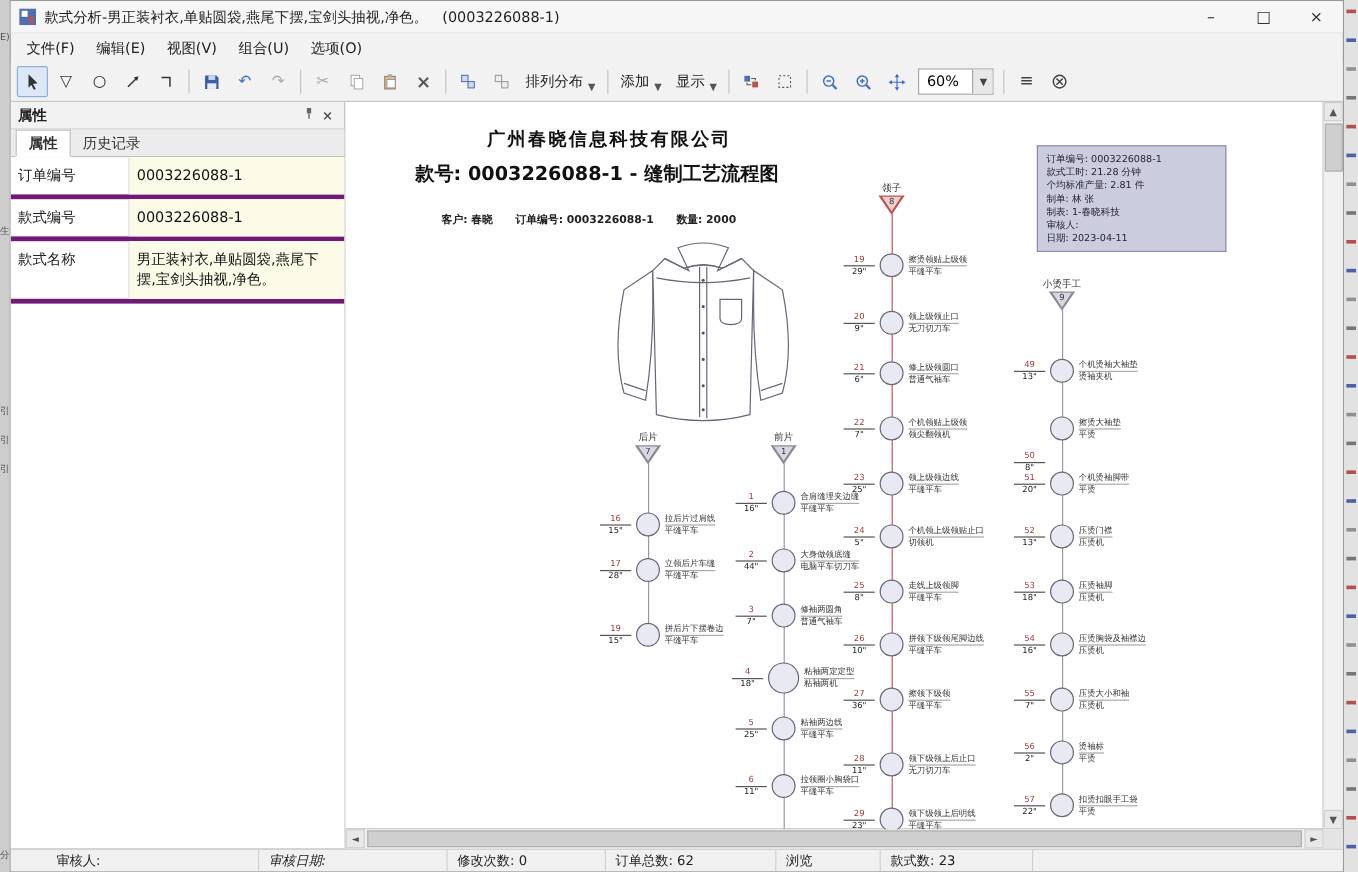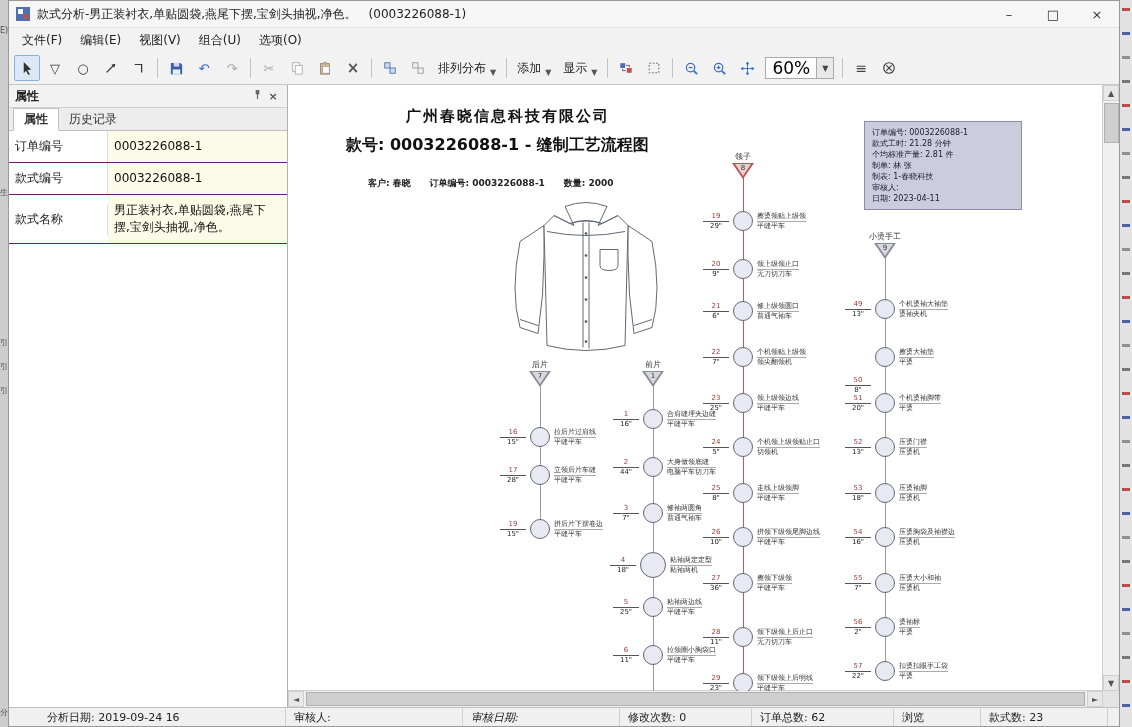--- a/index.html
+++ b/index.html
@@ -22,36 +22,36 @@
   .toolbar{height:32px;display:flex;align-items:center;padding:0 4px;background:#f2f2f2;
            border-bottom:1px solid #c8c8c8;flex:none;}
   .tbtn{width:24px;height:24px;display:flex;align-items:center;justify-content:center;
         font-size:13px;color:#333;margin:0 1px;border:1px solid transparent;border-radius:2px;flex:none;}
   .tbtn.active{background:#dce8f8;border-color:#8ab0e0;}
   .tbtn.disabled{color:#aaa;}
   .tsep{width:1px;height:20px;background:#c4c4c4;margin:0 4px;flex:none;}
   .tdrop{display:flex;align-items:flex-end;font-size:12px;color:#222;padding:3px 6px;gap:4px;flex:none;}
   .caret{font-size:8px;color:#555;}
   .zoom-combo{display:flex;align-items:center;border:1px solid #aaa;background:#fff;height:20px;margin:0 4px;flex:none;}
-  .zoom-value{font-size:17px;padding:0 6px;min-width:32px;}
+  .zoom-value{font-size:12px;padding:0 6px;min-width:32px;}
   .zoom-dd{width:16px;height:100%;display:flex;align-items:center;justify-content:center;
            background:#e8e8e8;border-left:1px solid #aaa;font-size:8px;color:#444;}
   
   .main{flex:1;display:flex;min-height:0;}
   .panel{width:278px;background:#f2f2f2;border-right:1px solid #b0b0b0;display:flex;flex-direction:column;flex:none;}
   .panel-head{height:22px;display:flex;align-items:center;padding:0 6px;font-size:12px;font-weight:bold;
               color:#222;border-bottom:1px solid #d0d0d0;flex:none;}
   .panel-head .sp{flex:1;}
   .panel-icon{width:16px;text-align:center;color:#555;font-size:11px;}
   .panel-tabs{height:22px;display:flex;align-items:flex-end;padding-left:4px;background:#ececec;
               border-bottom:1px solid #c0c0c0;flex:none;}
   .tab{font-size:12px;padding:2px 10px;color:#333;}
   .tab.active{background:#fff;border:1px solid #c0c0c0;border-bottom:1px solid #fff;font-weight:bold;margin-bottom:-1px;}
   .prop-table{flex:1;background:#fff;overflow:hidden;}
-  .prop-row{display:flex;border-bottom:1px solid #701a75;align-items:center;}
+  .prop-row{display:flex;border-bottom:4px solid #701a75;}
   .prop-label{width:86px;padding:7px 6px;font-size:12px;color:#222;border-right:1px solid #ddd;flex:none;}
   .prop-value{flex:1;padding:7px 6px;font-size:12px;color:#111;background:#fbfbe8;line-height:17px;}
   
   .canvas{flex:1;position:relative;background:#e8e8e8;min-width:0;}
   .pagewrap{position:absolute;left:0;top:0;right:16px;bottom:16px;background:#fff;overflow:hidden;}
   .vscroll{position:absolute;right:0;top:0;bottom:16px;width:16px;background:#f0f0f0;border-left:1px solid #d0d0d0;}
   .hscroll{position:absolute;left:0;bottom:0;right:16px;height:16px;background:#f0f0f0;border-top:1px solid #d0d0d0;display:flex;}
   .scorner{position:absolute;right:0;bottom:0;width:16px;height:16px;background:#e4e4e4;}
   .sbtn{width:16px;height:16px;display:flex;align-items:center;justify-content:center;
         font-size:8px;color:#555;background:#e8e8e8;border:1px solid #cfcfcf;box-sizing:border-box;flex:none;}
@@ -568,21 +568,20 @@
       <div class="hscroll">
         <div class="sbtn">◄</div>
         <div class="hthumb"></div>
         <div class="sbtn">►</div>
       </div>
       <div class="scorner"></div>
     </div>
   </div>
 
   <div class="status">
-      <div class="status-seg" style="width: 230px;">分析日期: 2019-09-24 16</div>
       <div class="status-seg" style="width: 160px;">审核人:</div>
       <div class="status-seg" style="width: 140px; font-style: italic;">审核日期:</div>
       <div class="status-seg" style="width: 115px;">修改次数: 0</div>
       <div class="status-seg" style="width: 125px;">订单总数: 62</div>
       <div class="status-seg" style="width: 70px;">浏览</div>
       <div class="status-seg" style="width: 110px;">款式数: 23</div>
     </div>
 </div>
 
 </body></html>

